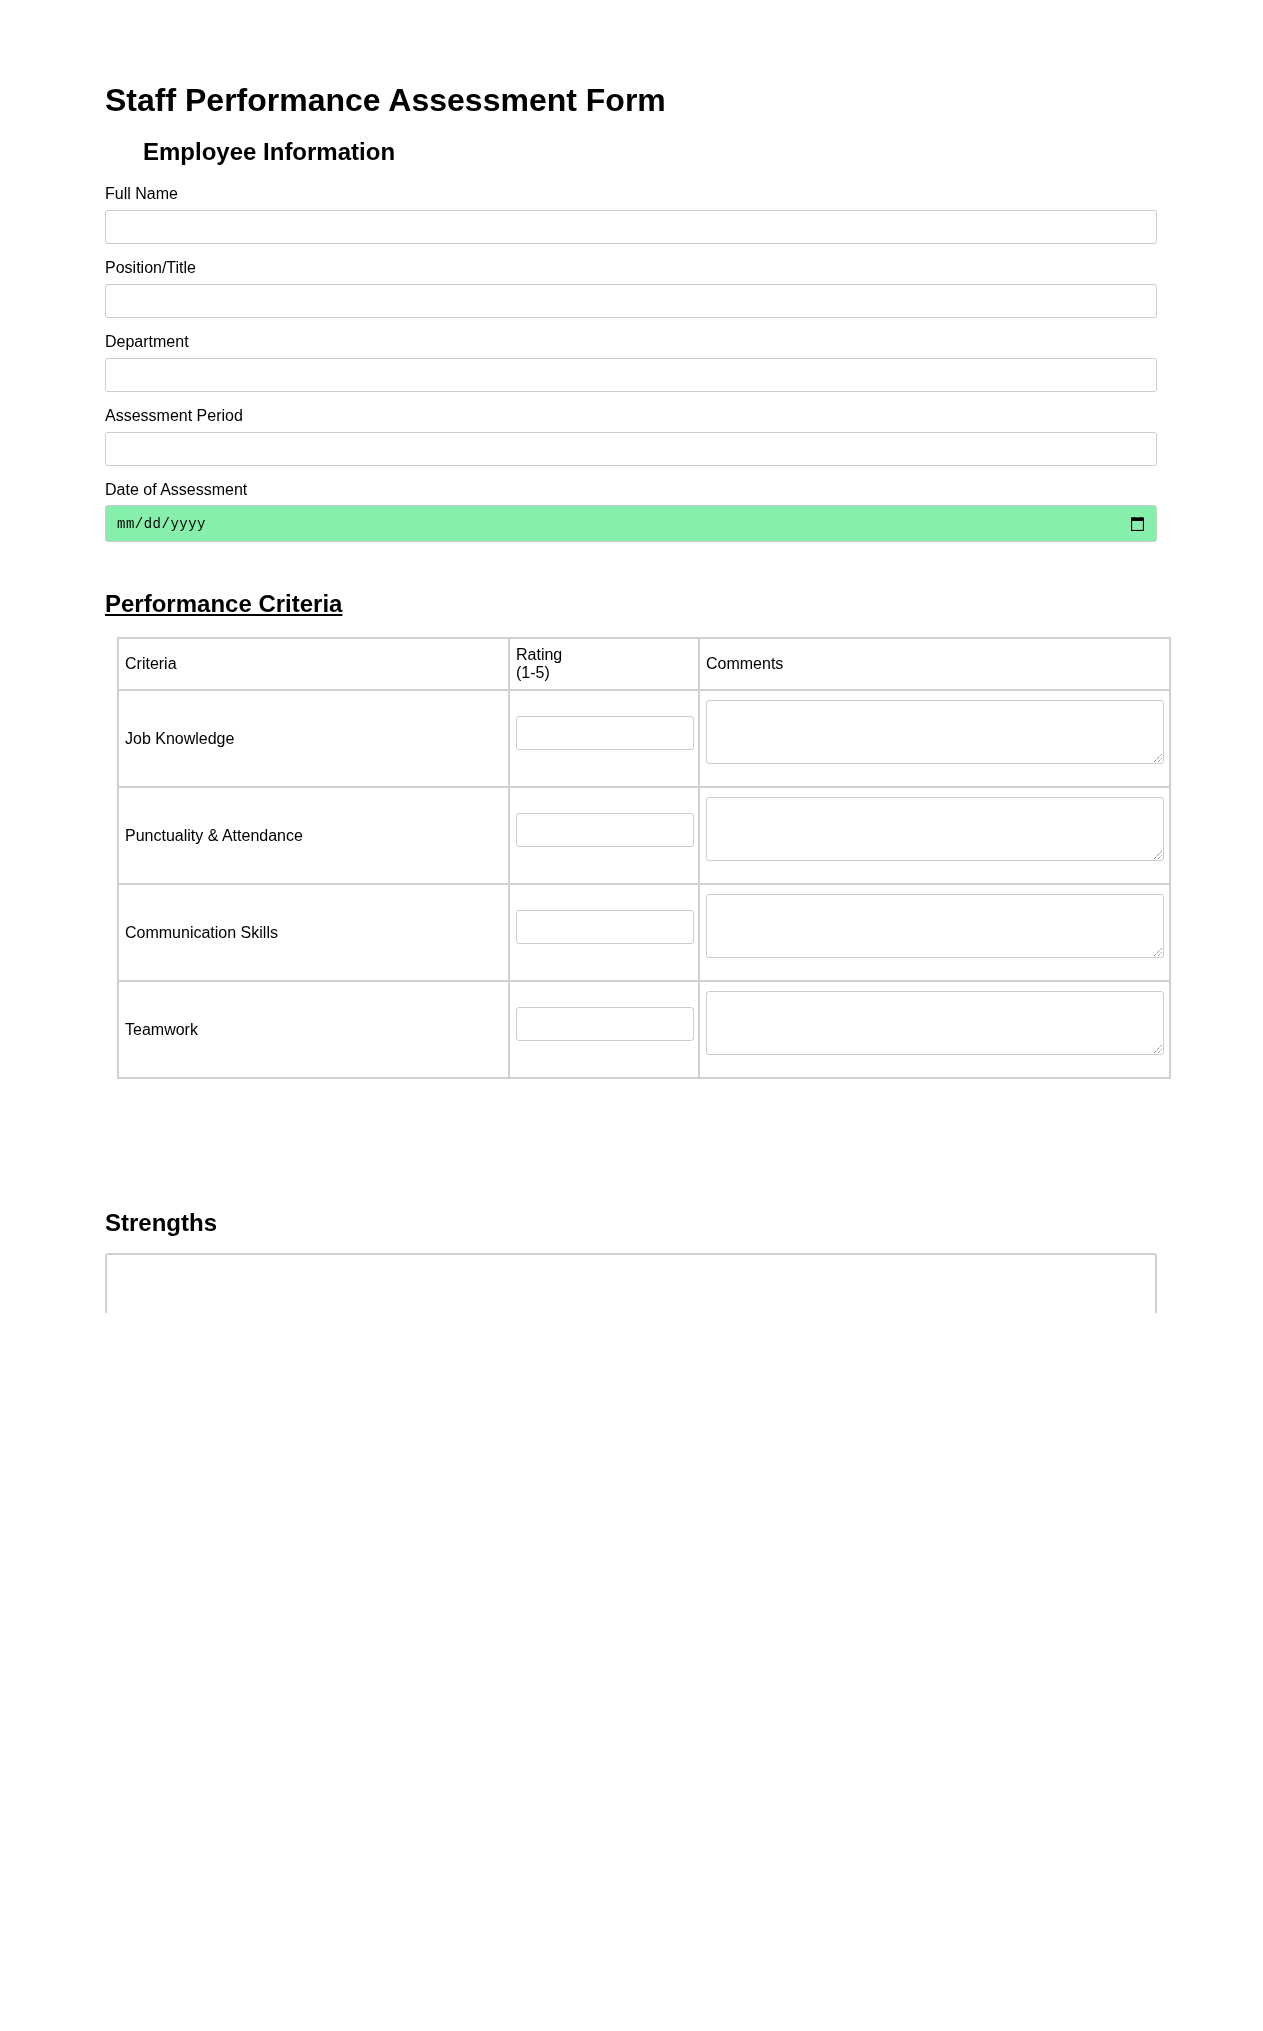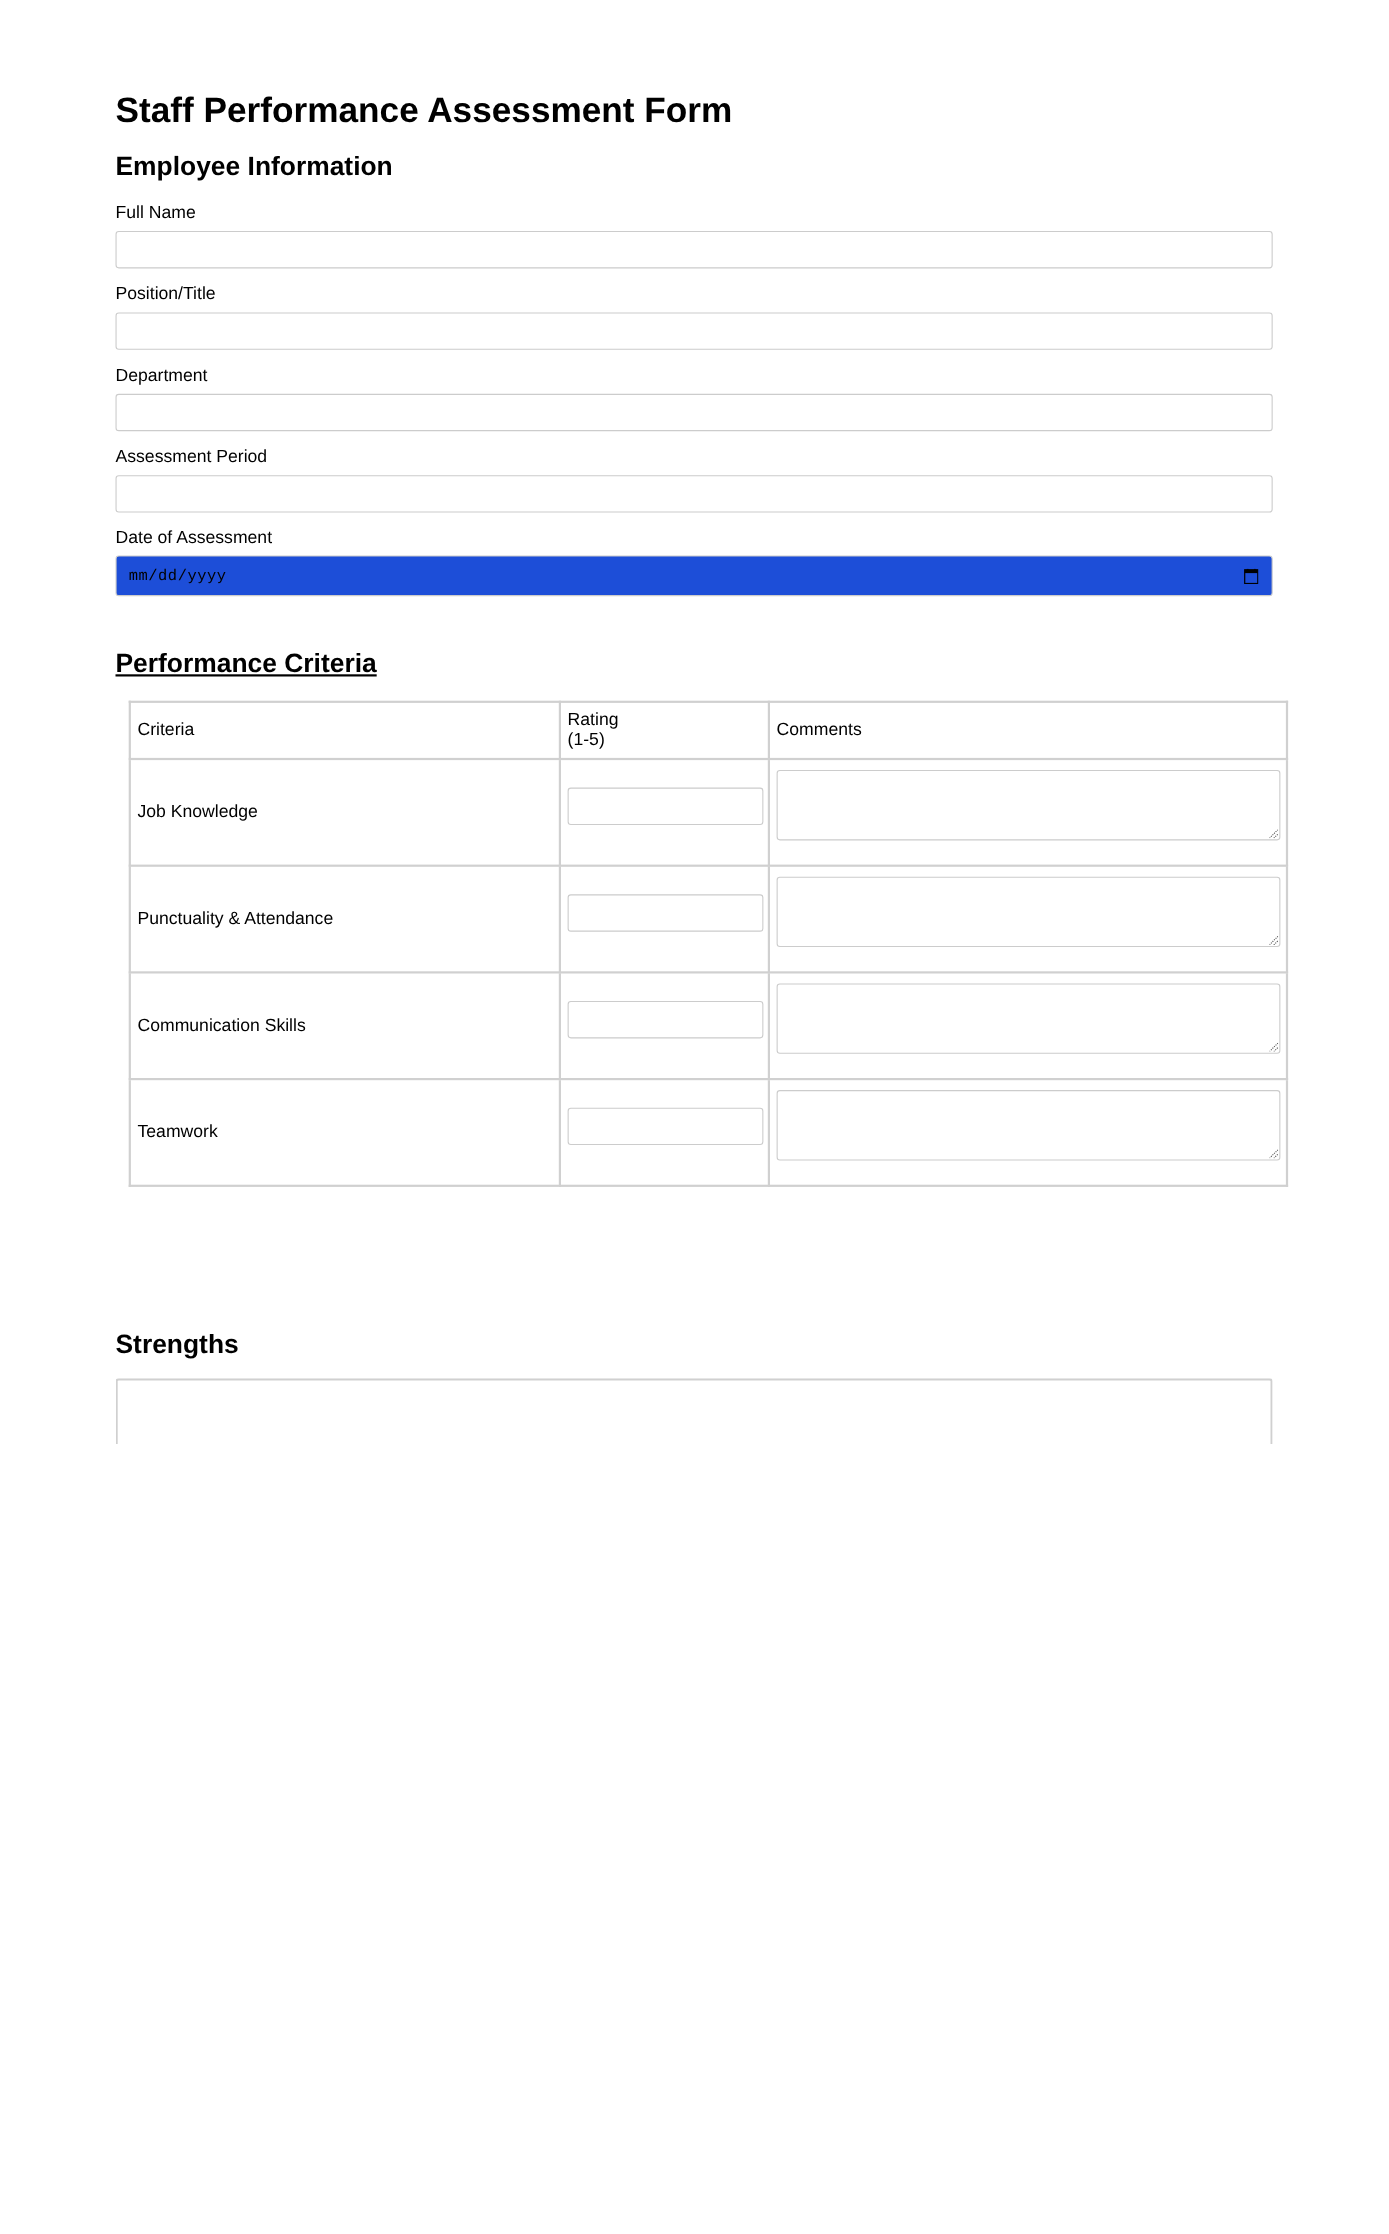--- a/index.html
+++ b/index.html
@@ -61,21 +61,21 @@
       font-size: 16px;
     }
     .date-input {
       position: absolute;
       left: 0;
       width: 1052px;
       height: 37px;
       box-sizing: border-box;
       border: 1px solid #cccccc;
       border-radius: 3px;
-      background: #1d4ed8;
+      background: #86efac;
       display: flex;
       align-items: center;
       justify-content: space-between;
       padding: 0 12px 0 11px;
     }
     .date-placeholder {
       font-family: "Liberation Mono", monospace;
       font-size: 14px;
       color: #000;
       letter-spacing: 0.5px;
@@ -162,21 +162,21 @@
       background: #fff;
     }
   </style>
 </head>
 <body>
 
 <div class="page">
 
   <h1>Staff Performance Assessment Form</h1>
 
-  <h2 style="top:137px;">Employee Information</h2>
+  <h2 style="top:137px;margin-left:38px;">Employee Information</h2>
 
   <label class="field-label" style="top:184px;">Full Name</label>
   <input type="text" class="text-input" style="top: 210px;" value="">
 
   <label class="field-label" style="top:258px;">Position/Title</label>
   <input type="text" class="text-input" style="top: 284px;" value="">
 
   <label class="field-label" style="top:332px;">Department</label>
   <input type="text" class="text-input" style="top: 358px;" value="">
 

